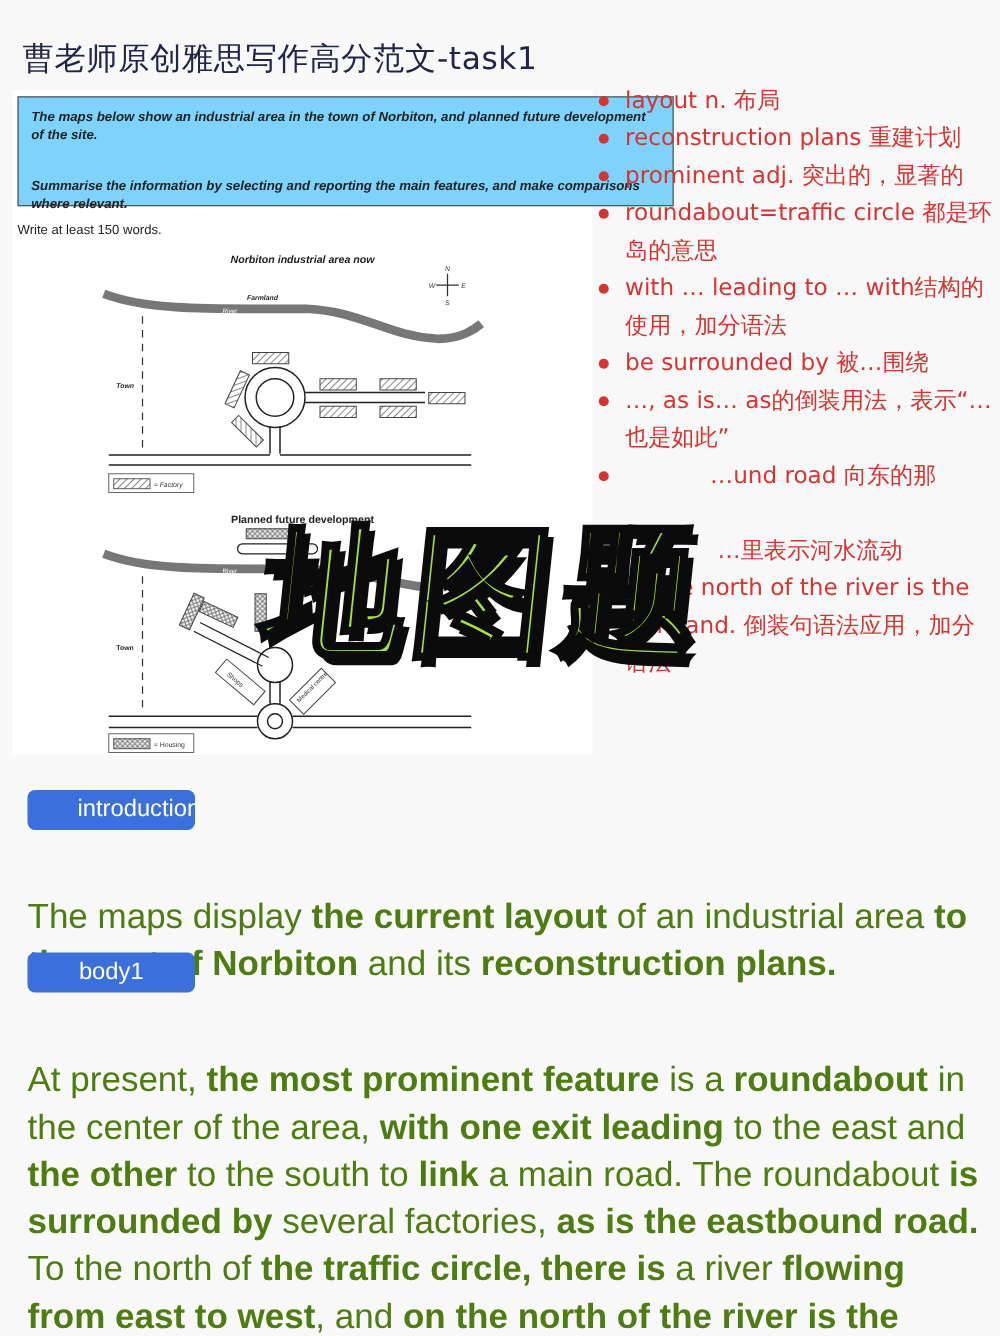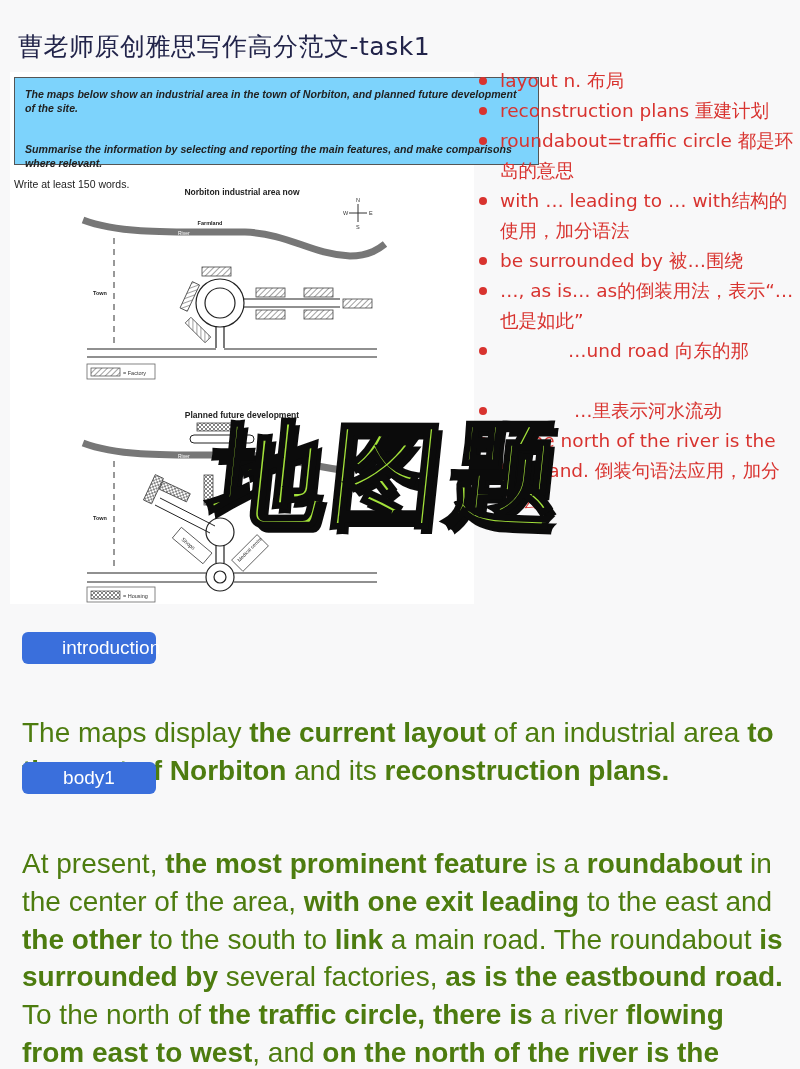--- a/index.html
+++ b/index.html
@@ -17,21 +17,21 @@
   .prompt-box {
     position: absolute; left: 4px; top: 5px; width: 525px; height: 88px;
     border: 1.5px solid #555; background: #7dd3fc; padding: 10px 10px;
     font-weight: bold; font-style: italic; font-size: 10.6px; color: #222; line-height: 13.5px;
   }
   .prompt-box p + p { margin-top: 28px; }
   .write-note { position: absolute; left: 4px; top: 106px; font-size: 10.5px; color: #222; }
 
   .map { position: absolute; left: 0; width: 464px; }
   .map svg { display: block; }
-  .map-now { top: 110px; height: 200px; }
+  .map-now { top: 125px; height: 200px; font-style: italic; }
   .map-future { top: 333px; height: 200px; }
 
   .vocab-list {
     position: absolute; left: 478px; top: 66px; width: 318px;
     font-family: "DejaVu Sans", sans-serif; font-size: 18.5px; color: #d8332f; line-height: 30px; list-style: none;
   }
   .vocab-list li { position: relative; padding-left: 22px; }
   .vocab-list li::before {
     content: ""; position: absolute; left: 1px; top: 11px; width: 8px; height: 8px; border-radius: 50%; background: #d8332f;
   }
@@ -158,20 +158,21 @@
       <rect x="77" y="182" width="68" height="15" fill="#fff" stroke="#666" stroke-width="0.8"></rect>
       <rect x="81" y="186" width="29" height="8" fill="url(#cross)" stroke="#444" stroke-width="0.7"></rect>
       <text x="113" y="192.5" font-size="5.5" fill="#333">= Housing</text>
     </svg>
   </div>
 </div>
 
 <ul class="vocab-list">
   <li>layout n. 布局</li>
   <li>reconstruction plans 重建计划</li>
+  <li>prominent adj. 突出的，显著的</li>
   <li>roundabout=traffic circle 都是环岛的意思</li>
   <li>with … leading to … with结构的使用，加分语法</li>
   <li>be surrounded by 被…围绕</li>
   <li>…, as is… as的倒装用法，表示“…也是如此”</li>
   <li style="padding-left:90px;">…und road 向东的那</li>
   <li style="margin-top:30px;padding-left:96px;">…里表示河水流动</li>
   <li>… the north of the river is the farmland. 倒装句语法应用，加分语法</li>
 </ul>
 
 <div class="overlay-title">

